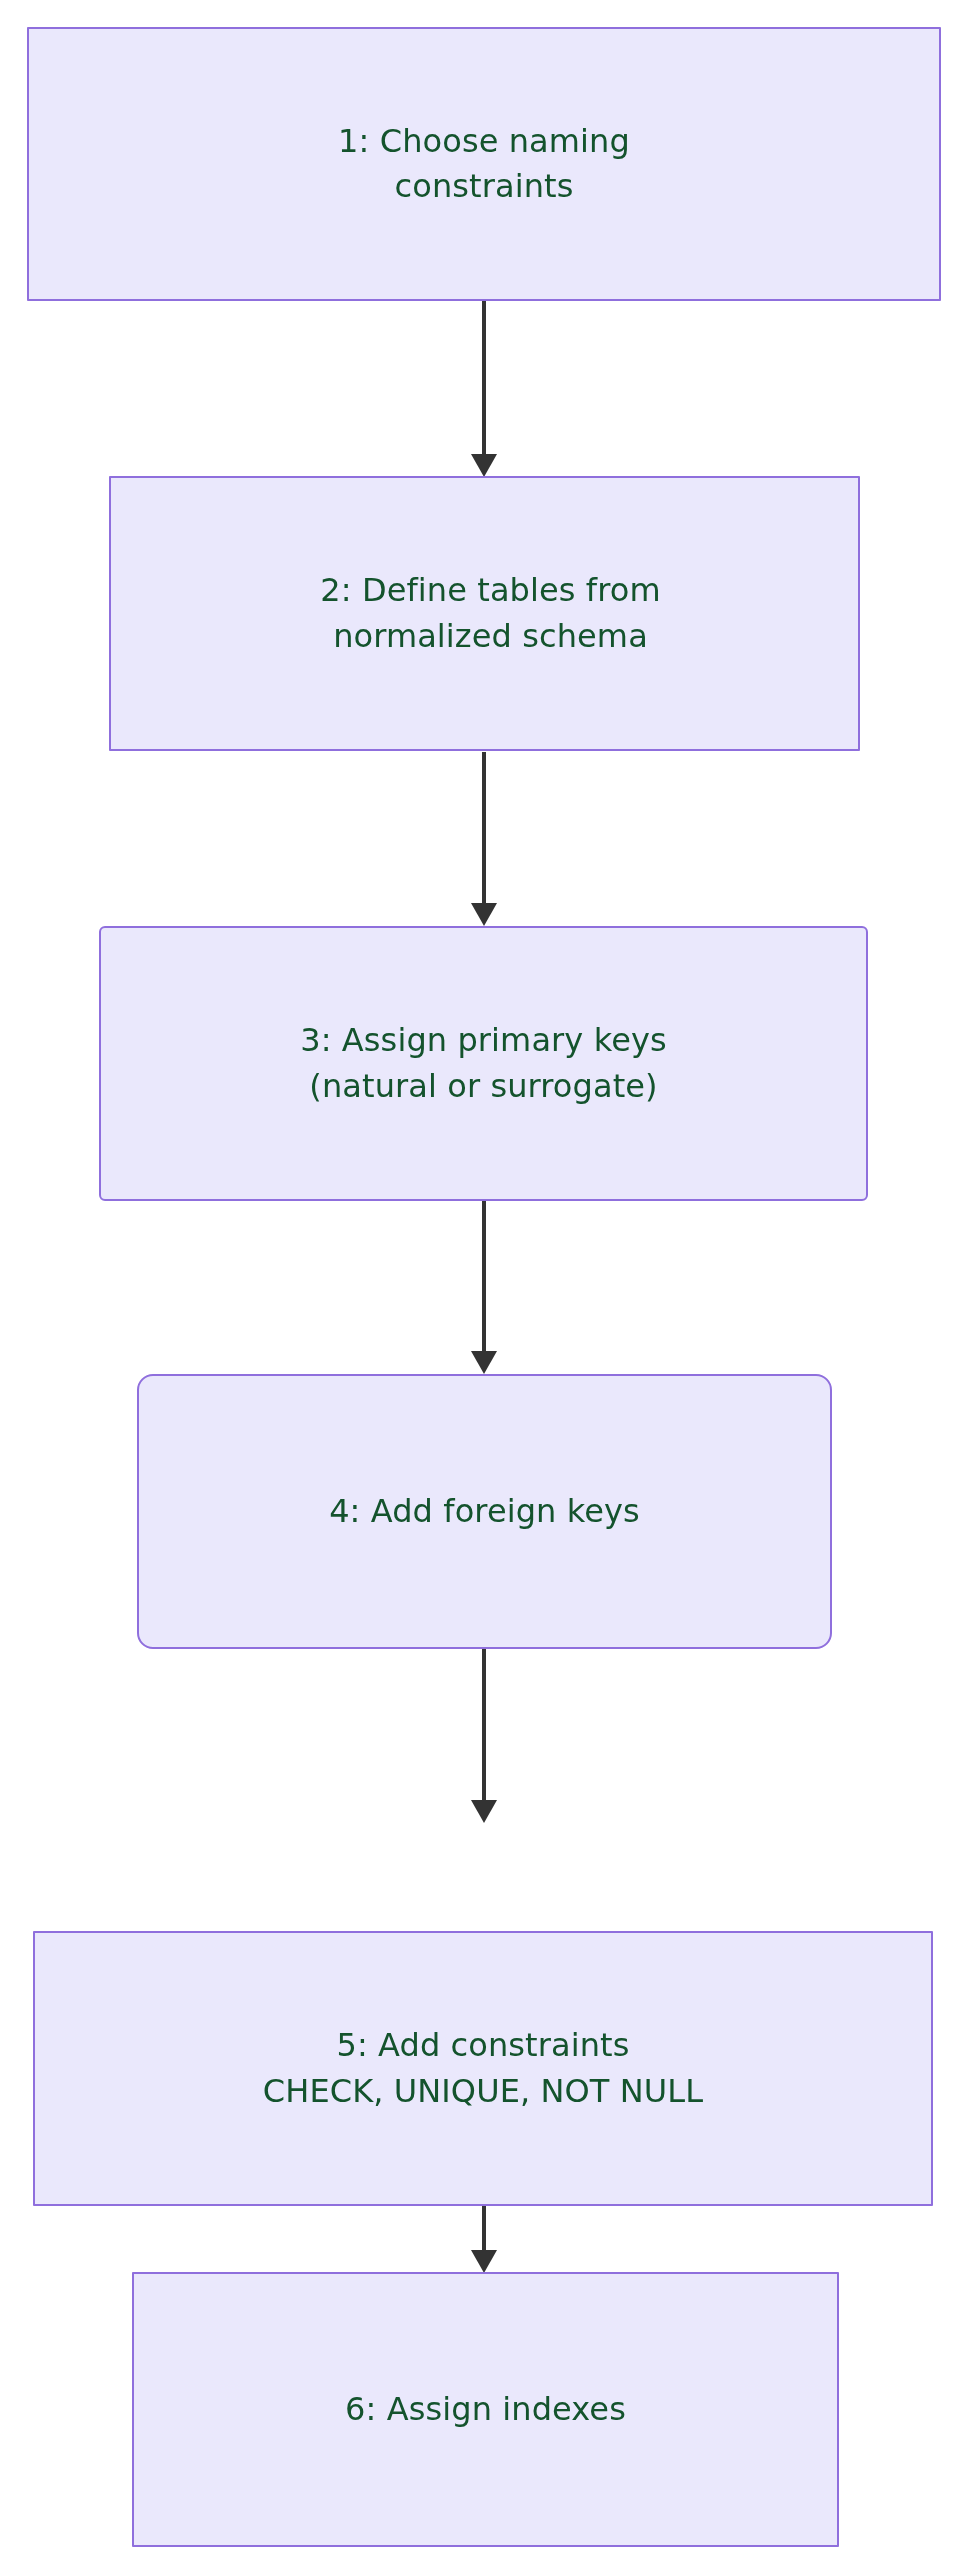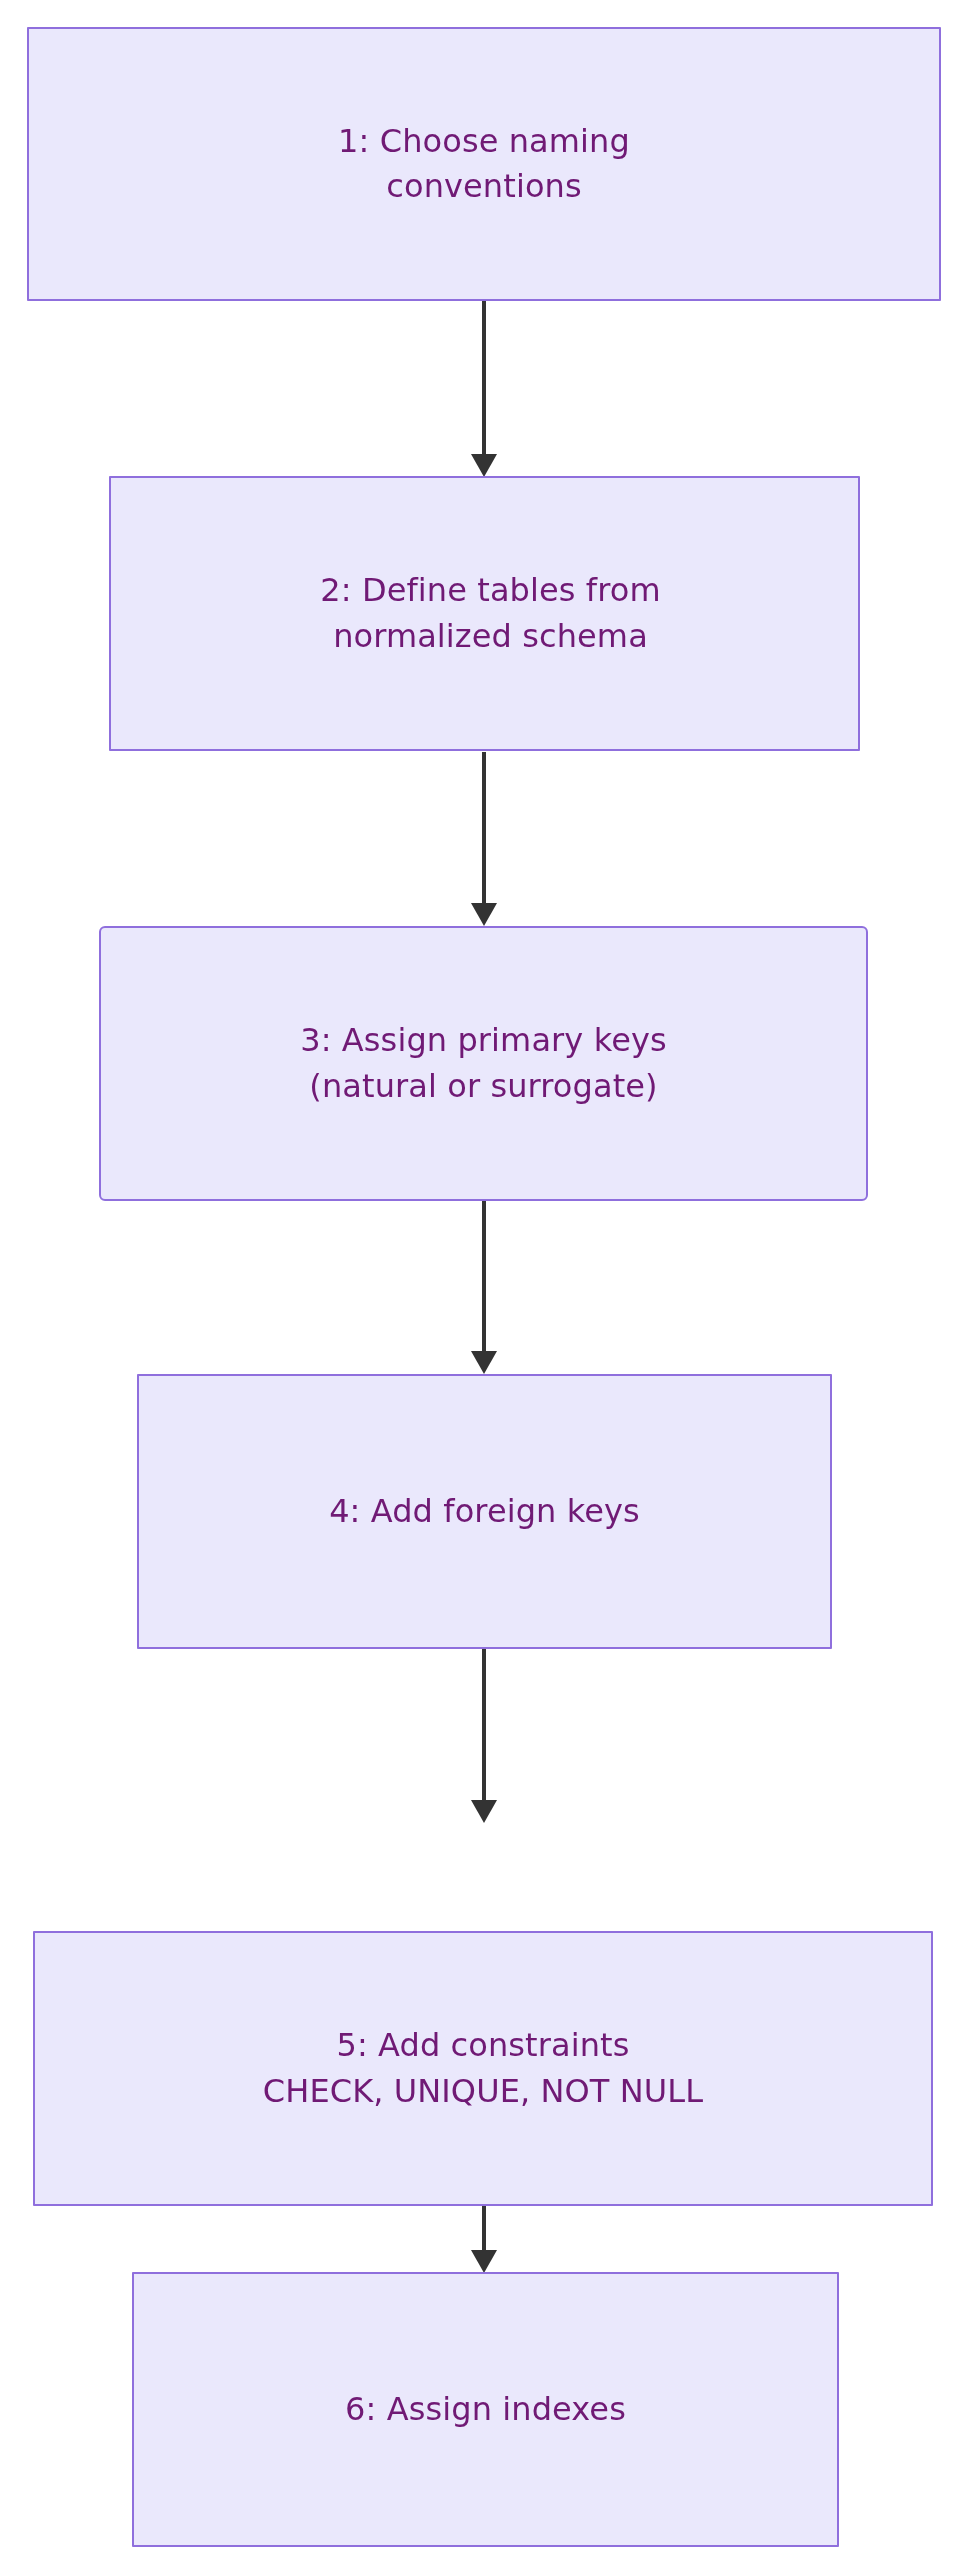--- a/index.html
+++ b/index.html
@@ -21,21 +21,21 @@
     position: absolute;
     box-sizing: border-box;
     background: #eae8fc;
     border: 2.2px solid #8f6fdd;
     border-radius: 0.9px;
     display: flex;
     flex-direction: column;
     align-items: center;
     justify-content: center;
     text-align: center;
-    color: #701a75;
+    color: #14532d;
     font-size: 32px;
     line-height: 1.42;
     letter-spacing: 0.1px;
     font-family: "DejaVu Sans", sans-serif;
   }
   .node .line {
     display: block;
     white-space: nowrap;
   }
   .edge {
@@ -83,31 +83,31 @@
         <div class="head" style="top: 151px;"></div>
       </div>
       <div class="edge" style="left: 484px; top: 2099px;">
         <div class="shaft" style="height: 153px;"></div>
         <div class="head" style="top: 151px;"></div>
       </div>
     </div>
   <div id="node-layer">
       <div class="node" style="left: 27px; top: 27px; width: 914px; height: 274px;">
         <span class="line">1: Choose naming</span>
-        <span class="line">conventions</span>
+        <span class="line">constraints</span>
       </div>
       <div class="node" style="left: 109px; top: 476px; width: 751px; height: 275px; padding-left: 12px;">
         <span class="line">2: Define tables from</span>
         <span class="line">normalized schema</span>
       </div>
       <div class="node" style="left: 99px; top: 926px; width: 769px; height: 275px; border-radius: 6px;">
         <span class="line">3: Assign primary keys</span>
         <span class="line">(natural or surrogate)</span>
       </div>
-      <div class="node" style="left: 137px; top: 1374px; width: 695px; height: 275px;">
+      <div class="node" style="left: 137px; top: 1374px; width: 695px; height: 275px; border-radius: 16px;">
         <span class="line">4: Add foreign keys</span>
       </div>
       <div class="node" style="left: 33px; top: 1931px; width: 900px; height: 275px;">
         <span class="line">5: Add constraints</span>
         <span class="line">CHECK, UNIQUE, NOT NULL</span>
       </div>
       <div class="node" style="left: 132px; top: 2272px; width: 707px; height: 275px;">
         <span class="line">6: Assign indexes</span>
       </div>
     </div>

